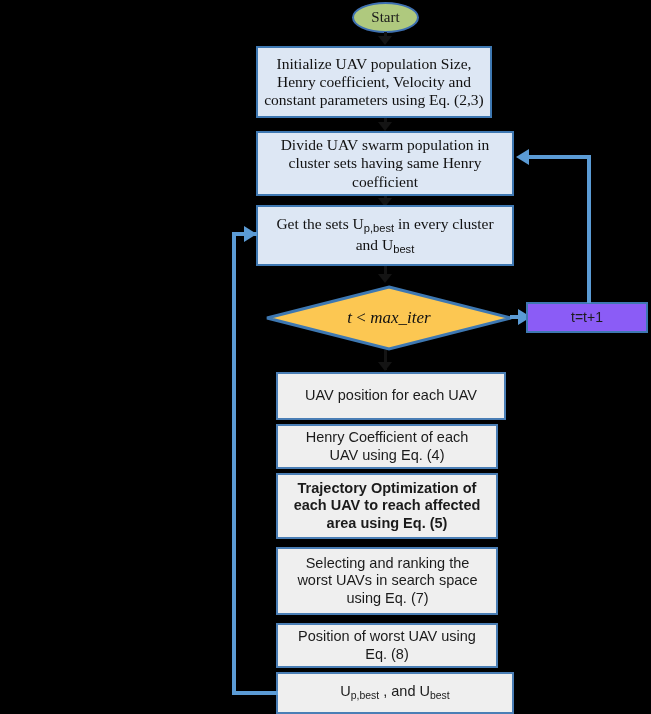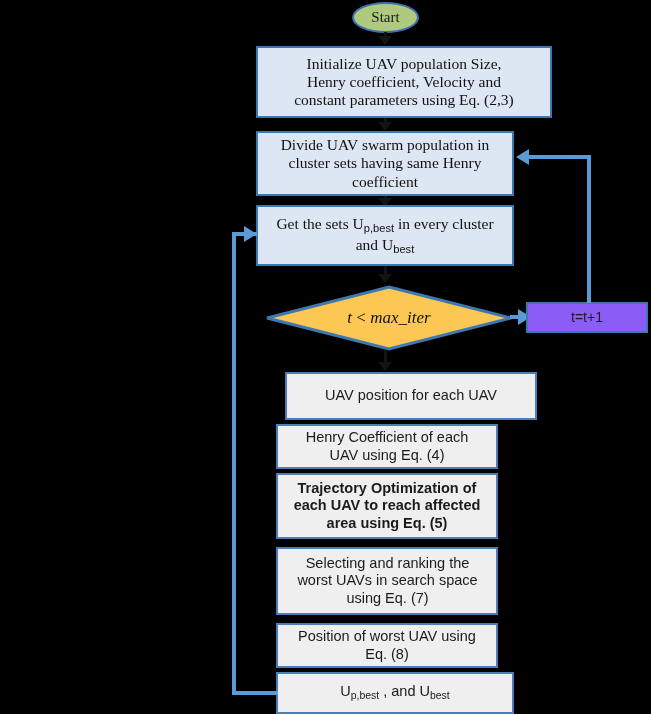--- a/index.html
+++ b/index.html
@@ -121,21 +121,21 @@
 
 <div id="canvas">
 
   <div class="node start-oval" style="left:352px; top:2px; width:67px; height:31px;">
     <span>Start</span>
   </div>
 
   <div class="vline-dark" style="left:384px; top:32px; height:8px;"></div>
   <div class="arrowhead-dark" style="left:378px; top:36px;"></div>
 
-  <div class="node box-blue" style="left:256px; top:46px; width:296px; height:72px;">
+  <div class="node box-blue" style="left:256px; top:46px; width:236px; height:72px;">
     <div>
       <div>Initialize  UAV population Size,</div>
       <div>Henry coefficient, Velocity and</div>
       <div class="nowrap">constant parameters using Eq. (2,3)</div>
     </div>
   </div>
 
   <div class="vline-dark" style="left:384px; top:118px; height:8px;"></div>
   <div class="arrowhead-dark" style="left:378px; top:122px;"></div>
 
@@ -182,21 +182,21 @@
     <span>t=t+1</span>
   </div>
 
   <div class="lseg" style="left:587px; top:155px; width:4px; height:148px;"></div>
   <div class="lseg" style="left:529px; top:155px; width:60px; height:4px;"></div>
   <div class="arrow-left" style="left:516px; top:149px;"></div>
 
   <div class="vline-dark" style="left:384px; top:350px; height:20px;"></div>
   <div class="arrowhead-dark" style="left:378px; top:362px;"></div>
 
-  <div class="node box-gray" style="left:276px; top:372px; width:252px; height:48px;margin-left:9px;">
+  <div class="node box-gray" style="left:276px; top:372px; width:230px; height:48px;">
     <div>
       <div>UAV position for each UAV</div>
     </div>
   </div>
 
   <div class="node box-gray" style="left:276px; top:424px; width:222px; height:45px;">
     <div>
       <div>Henry Coefficient of each</div>
       <div>UAV using Eq. (4)</div>
     </div>

